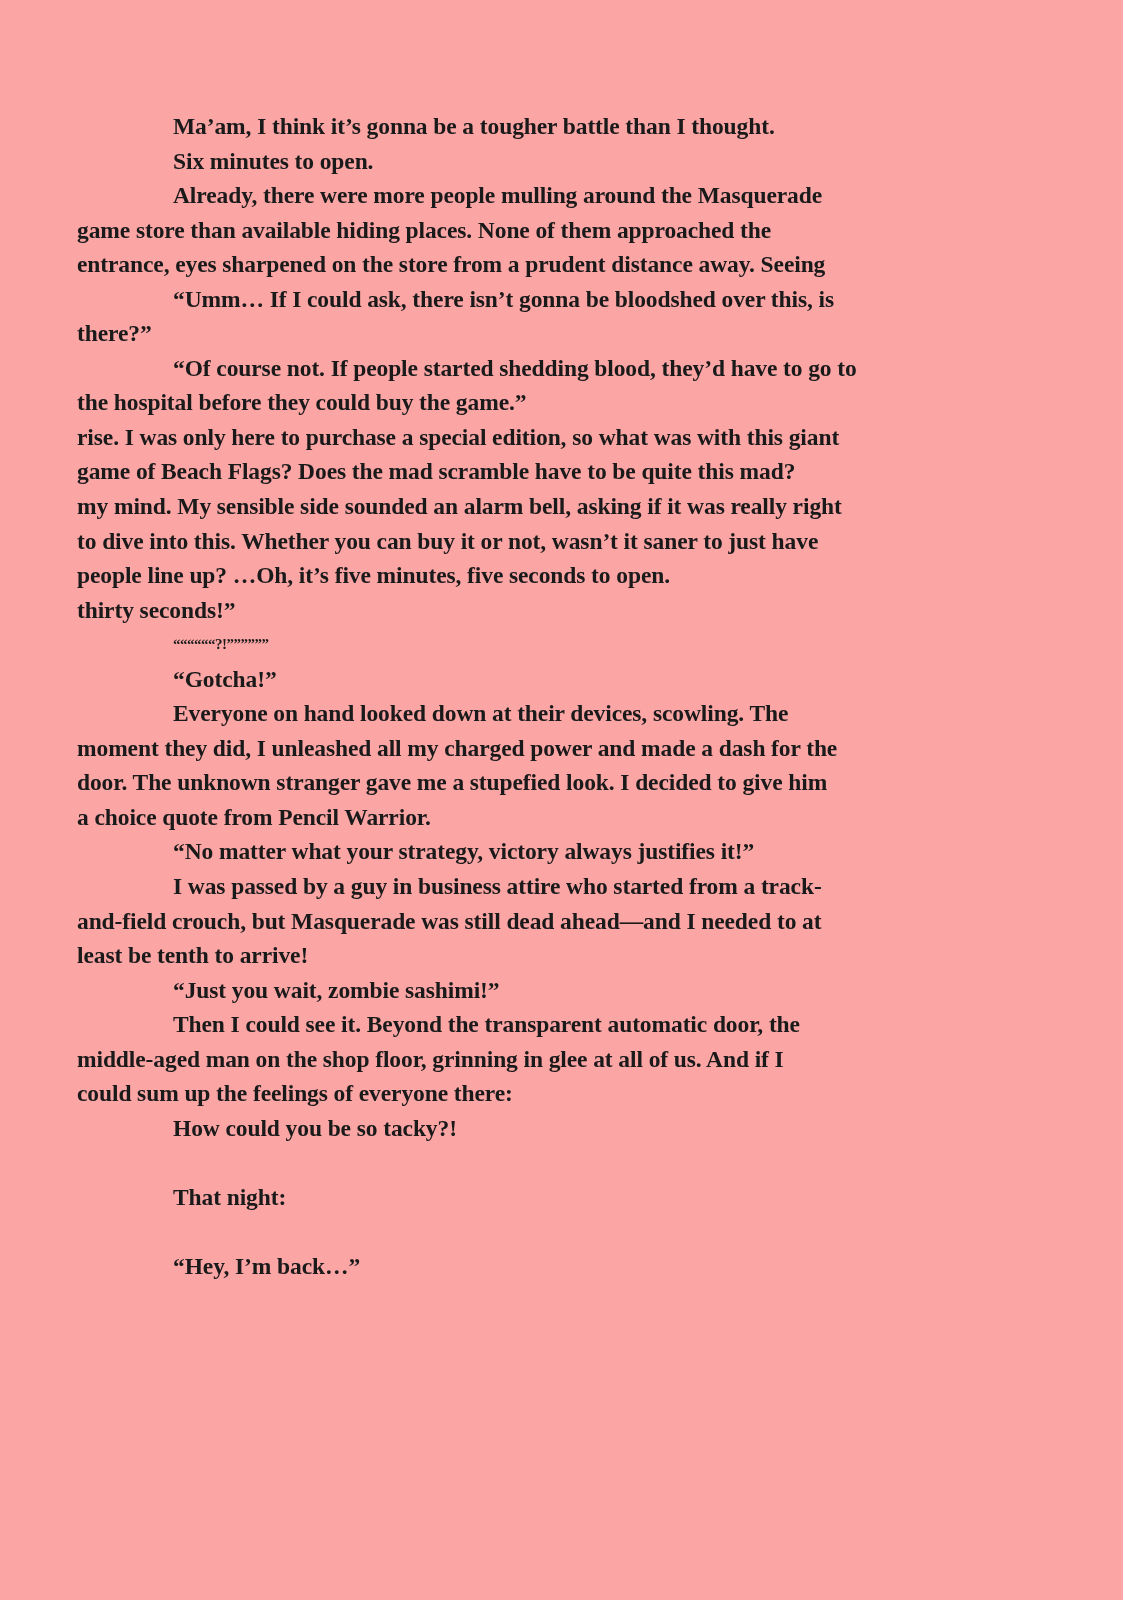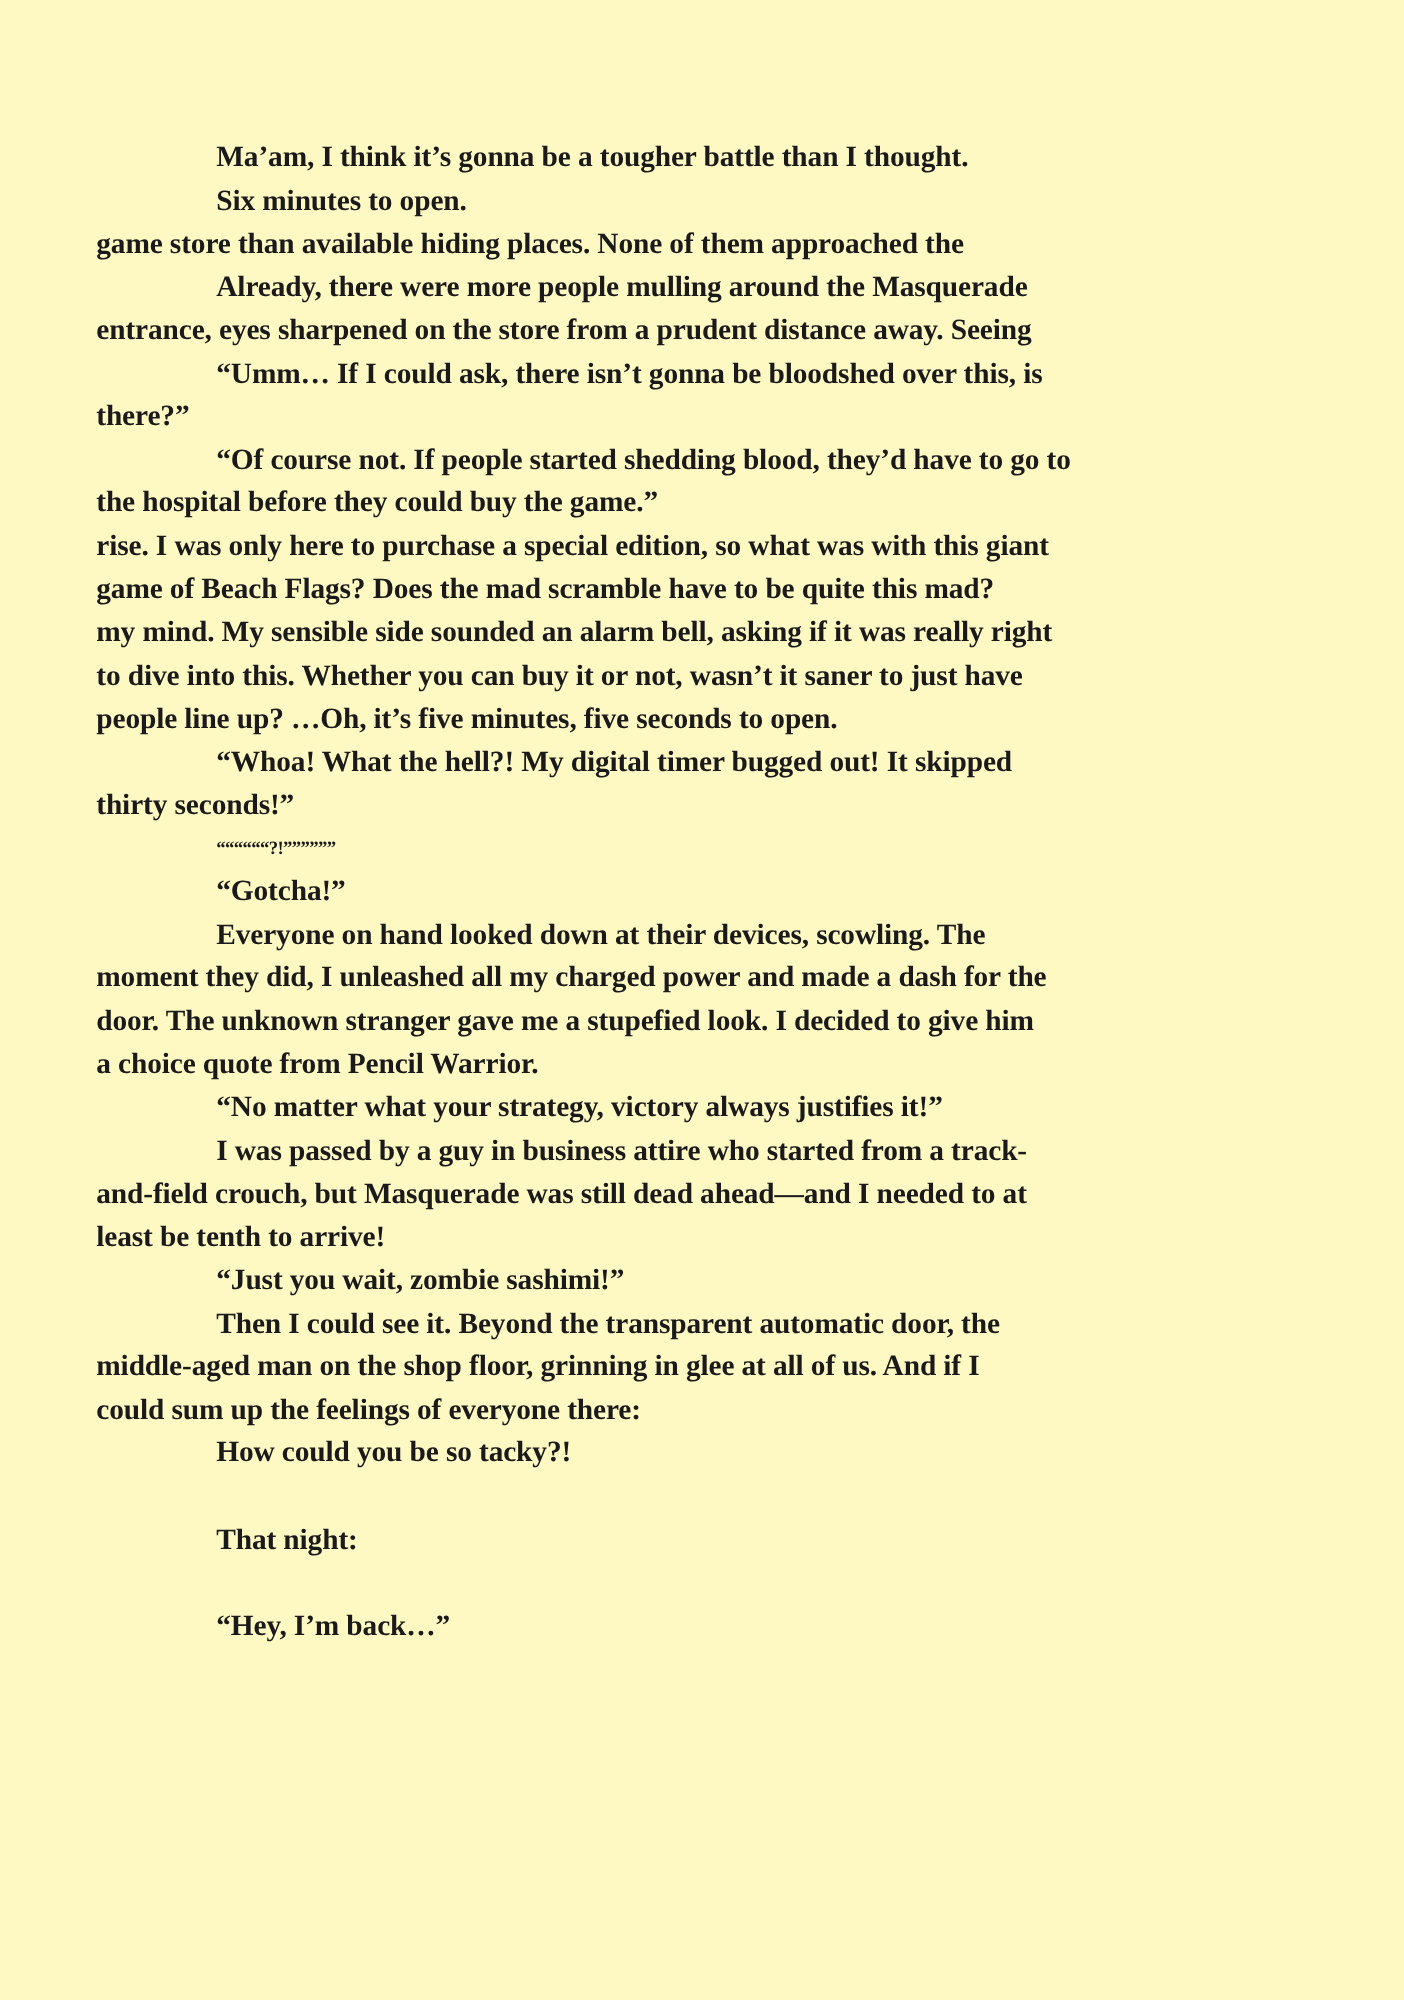--- a/index.html
+++ b/index.html
@@ -12,21 +12,21 @@
       height: 1600px;
       position: relative;
       overflow: hidden;
     }
     .page {
       position: absolute;
       left: 0;
       top: 0;
       width: 1123px;
       height: 1600px;
-      background: #fef9c3;
+      background: #fca5a5;
     }
     .text-body {
       position: absolute;
       left: 77px;
       top: 109px;
       width: 900px;
       font-family: "Liberation Serif", "DejaVu Serif", serif;
       font-size: 23.5px;
       font-weight: bold;
       color: #1a1a1a;
@@ -62,22 +62,22 @@
 
     <p class="para">
       <span class="line first">Ma’am, I think it’s gonna be a tougher battle than I thought.</span>
     </p>
 
     <p class="para">
       <span class="line first">Six minutes to open.</span>
     </p>
 
     <p class="para">
+      <span class="line first">Already, there were more people mulling around the Masquerade</span>
       <span class="line">game store than available hiding places. None of them approached the</span>
-      <span class="line first">Already, there were more people mulling around the Masquerade</span>
       <span class="line">entrance, eyes sharpened on the store from a prudent distance away. Seeing</span>
     </p>
 
     <p class="para">
       <span class="line first">“Umm… If I could ask, there isn’t gonna be bloodshed over this, is</span>
       <span class="line">there?”</span>
     </p>
 
     <p class="para">
       <span class="line first">“Of course not. If people started shedding blood, they’d have to go to</span>
@@ -90,21 +90,20 @@
       <span class="line">game of Beach Flags? Does the mad scramble have to be quite this mad?</span>
     </p>
 
     <p class="para">
       <span class="line">my mind. My sensible side sounded an alarm bell, asking if it was really right</span>
       <span class="line">to dive into this. Whether you can buy it or not, wasn’t it saner to just have</span>
       <span class="line">people line up? …Oh, it’s five minutes, five seconds to open.</span>
     </p>
 
     <p class="para">
-      <span class="line first">“Whoa! What the hell?! My digital timer bugged out! It skipped</span>
       <span class="line">thirty seconds!”</span>
     </p>
 
     <p class="para">
       <span class="line first quote-burst">““““““?!””””””</span>
     </p>
 
     <p class="para">
       <span class="line first">“Gotcha!”</span>
     </p>

